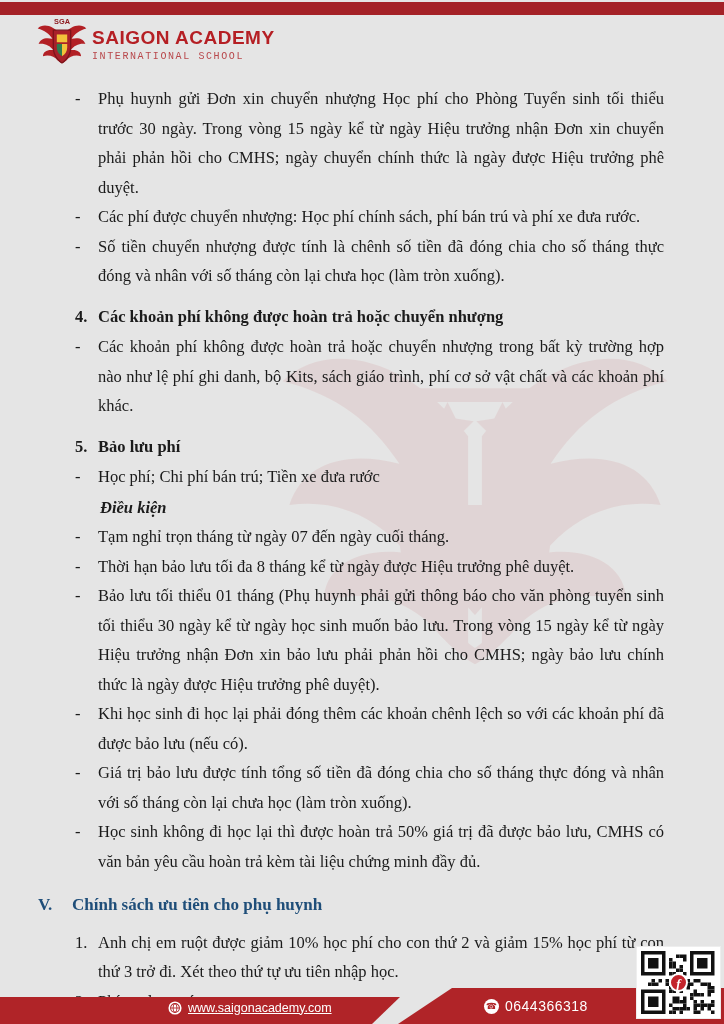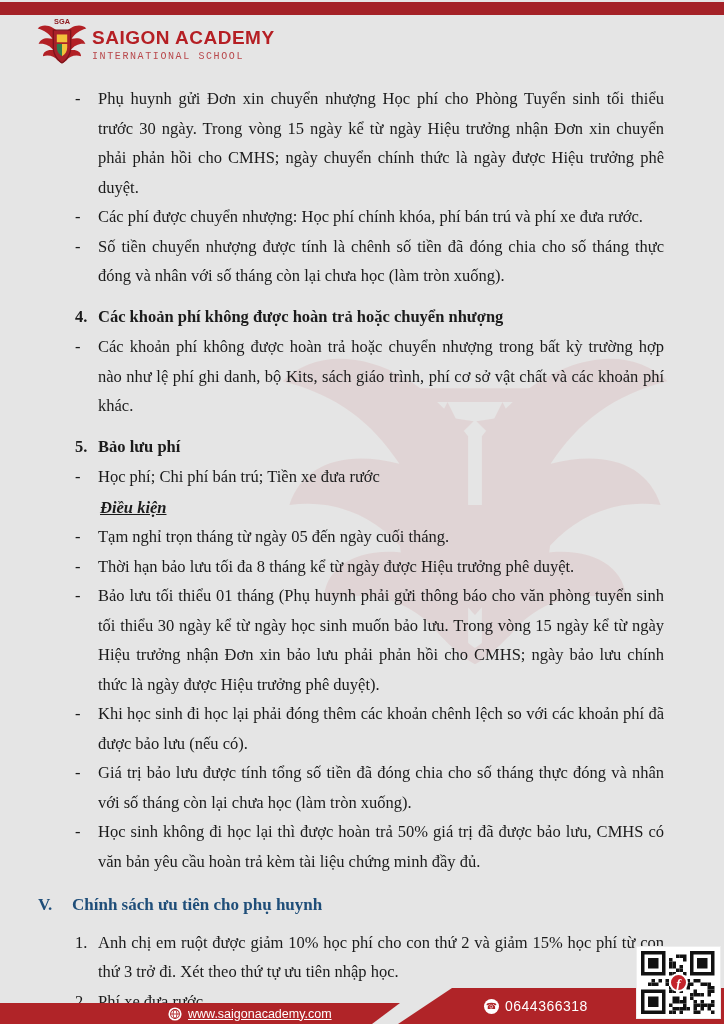--- a/index.html
+++ b/index.html
@@ -48,31 +48,30 @@
     position:absolute;left:75px;right:60px;top:84px;z-index:2;
   }
   .block{display:flex;font-size:16.5px;line-height:29.5px;}
   .block .marker{flex:0 0 23px;}
   .block .text{flex:1;text-align:justify;}
   .block.numbered-heading{font-weight:bold;margin-top:11px;margin-bottom:1px;}
   .block.numbered-heading .text{text-align:left;}
   .block.condition-heading{padding-left:25px;margin-top:1px;}
   .block.condition-heading .text{
     flex:0 0 auto;text-align:left;font-weight:bold;font-style:italic;
-    text-decoration:underline;
   }
   .block.section-heading{
     color:var(--heading-blue);font-weight:bold;
     margin:14px 0 8px -37px;font-size:17px;
   }
   .block.section-heading .marker{flex:0 0 34px;}
   .block.section-heading .text{text-align:left;}
   
   .band-left{
-    position:absolute;left:0;bottom:0;width:400px;height:21px;
+    position:absolute;left:0;bottom:0;width:400px;height:27px;
     background:var(--footer-red);
     clip-path:polygon(0 0,100% 0,372px 100%,0 100%);
     z-index:3;
   }
   .site{
     position:absolute;left:168px;top:0;height:21px;
     display:flex;align-items:center;gap:6px;
   }
   .globe{width:14px;height:14px;display:inline-flex;}
   .website{
@@ -147,21 +146,21 @@
     </g>
   </svg>
 
   <main class="content" id="doc-content">
       <div class="block bullet">
         <span class="marker">-</span>
         <span class="text">Phụ huynh gửi Đơn xin chuyển nhượng Học phí cho Phòng Tuyển sinh tối thiểu trước 30 ngày. Trong vòng 15 ngày kể từ ngày Hiệu trưởng nhận Đơn xin chuyển phải phản hồi cho CMHS; ngày chuyển chính thức là ngày được Hiệu trưởng phê duyệt.</span>
       </div>
       <div class="block bullet">
         <span class="marker">-</span>
-        <span class="text">Các phí được chuyển nhượng: Học phí chính khóa, phí bán trú và phí xe đưa rước.</span>
+        <span class="text">Các phí được chuyển nhượng: Học phí chính sách, phí bán trú và phí xe đưa rước.</span>
       </div>
       <div class="block bullet">
         <span class="marker">-</span>
         <span class="text">Số tiền chuyển nhượng được tính là chênh số tiền đã đóng chia cho số tháng thực đóng và nhân với số tháng còn lại chưa học (làm tròn xuống).</span>
       </div>
       <div class="block numbered-heading">
         <span class="marker">4.</span>
         <span class="text">Các khoản phí không được hoàn trả hoặc chuyển nhượng</span>
       </div>
       <div class="block bullet">
@@ -174,21 +173,21 @@
       </div>
       <div class="block bullet">
         <span class="marker">-</span>
         <span class="text">Học phí; Chi phí bán trú; Tiền xe đưa rước</span>
       </div>
       <div class="block condition-heading">
         <span class="text">Điều kiện</span>
       </div>
       <div class="block bullet">
         <span class="marker">-</span>
-        <span class="text">Tạm nghỉ trọn tháng từ ngày 05 đến ngày cuối tháng.</span>
+        <span class="text">Tạm nghỉ trọn tháng từ ngày 07 đến ngày cuối tháng.</span>
       </div>
       <div class="block bullet">
         <span class="marker">-</span>
         <span class="text">Thời hạn bảo lưu tối đa 8 tháng kể từ ngày được Hiệu trưởng phê duyệt.</span>
       </div>
       <div class="block bullet">
         <span class="marker">-</span>
         <span class="text">Bảo lưu tối thiểu 01 tháng (Phụ huynh phải gửi thông báo cho văn phòng tuyển sinh tối thiểu 30 ngày kể từ ngày học sinh muốn bảo lưu. Trong vòng 15 ngày kể từ ngày Hiệu trưởng nhận Đơn xin bảo lưu phải phản hồi cho CMHS; ngày bảo lưu chính thức là ngày được Hiệu trưởng phê duyệt).</span>
       </div>
       <div class="block bullet">

